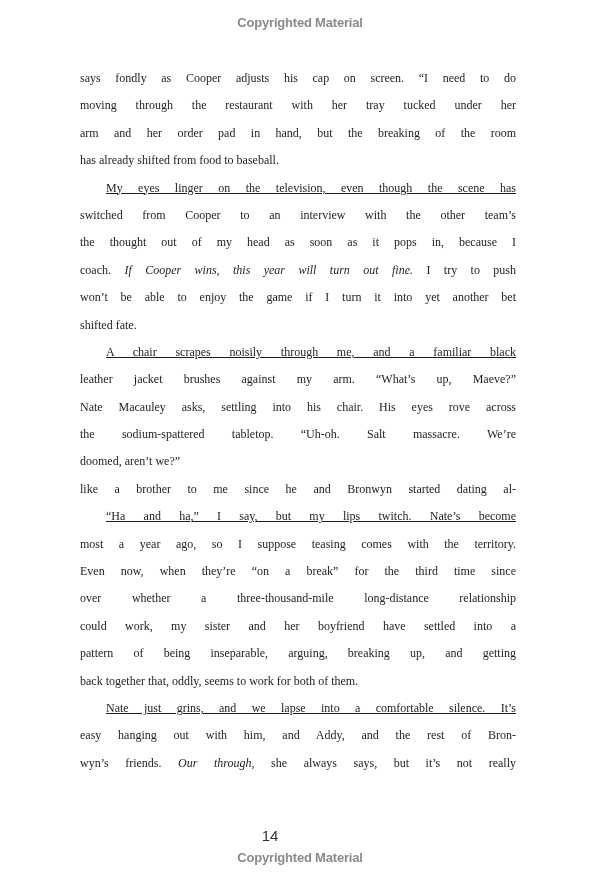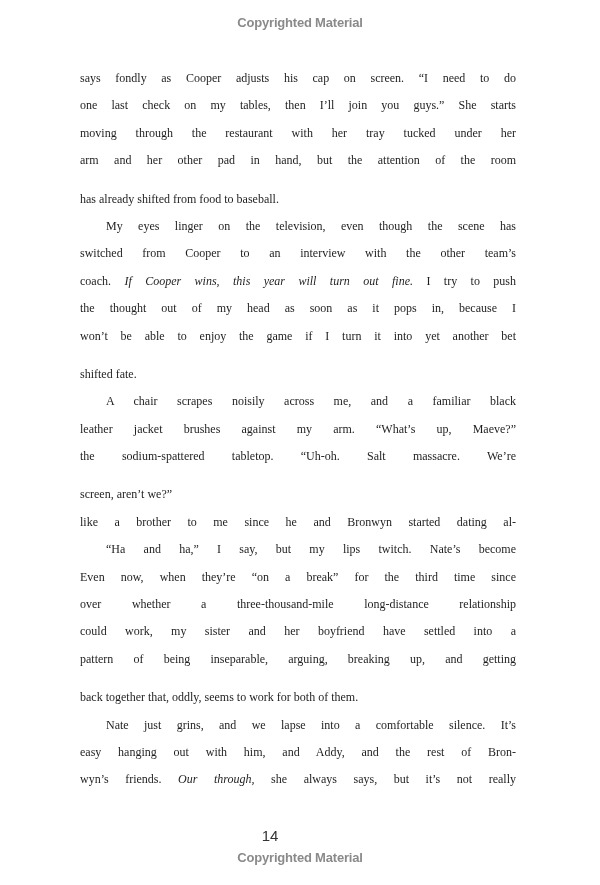--- a/index.html
+++ b/index.html
@@ -48,24 +48,24 @@
     }
     .line {
       display: block;
       text-align: justify;
       text-align-last: justify;
       white-space: nowrap;
       height: 27.4px;
     }
     .line.last {
       text-align-last: left;
-      margin-top: 11px;
     }
     .line.indent {
       padding-left: 26px;
+      text-decoration: underline;
     }
     .line .it { font-style: italic; }
     .line-inner {
       display: block;
       width: 100%;
       text-align: justify;
       text-align-last: inherit;
       white-space: normal;
     }
   </style>
@@ -73,72 +73,75 @@
 <body>
 
 <div class="watermark top">Copyrighted Material</div>
 
 <div class="body-text" id="body-text">
     <div>
       <span class="line">
         <span class="line-inner"><span>says fondly as Cooper adjusts his cap on screen. “I need to do</span></span>
       </span>
       <span class="line">
-        <span class="line-inner"><span>one last check on my tables, then I’ll join you guys.” She starts</span></span>
-      </span>
-      <span class="line">
         <span class="line-inner"><span>moving through the restaurant with her tray tucked under her</span></span>
       </span>
       <span class="line">
-        <span class="line-inner"><span>arm and her other pad in hand, but the attention of the room</span></span>
+        <span class="line-inner"><span>arm and her order pad in hand, but the breaking of the room</span></span>
       </span>
       <span class="line last">
         <span class="line-inner"><span>has already shifted from food to baseball.</span></span>
       </span>
     </div>
     <div>
       <span class="line indent">
         <span class="line-inner"><span>My eyes linger on the television, even though the scene has</span></span>
       </span>
       <span class="line">
         <span class="line-inner"><span>switched from Cooper to an interview with the other team’s</span></span>
       </span>
       <span class="line">
-        <span class="line-inner"><span>coach. </span><span class="it">If Cooper wins, this year will turn out fine.</span><span> I try to push</span></span>
+        <span class="line-inner"><span>the thought out of my head as soon as it pops in, because I</span></span>
       </span>
       <span class="line">
-        <span class="line-inner"><span>the thought out of my head as soon as it pops in, because I</span></span>
+        <span class="line-inner"><span>coach. </span><span class="it">If Cooper wins, this year will turn out fine.</span><span> I try to push</span></span>
       </span>
       <span class="line">
         <span class="line-inner"><span>won’t be able to enjoy the game if I turn it into yet another bet</span></span>
       </span>
       <span class="line last">
         <span class="line-inner"><span>shifted fate.</span></span>
       </span>
     </div>
     <div>
       <span class="line indent">
-        <span class="line-inner"><span>A chair scrapes noisily across me, and a familiar black</span></span>
+        <span class="line-inner"><span>A chair scrapes noisily through me, and a familiar black</span></span>
       </span>
       <span class="line">
         <span class="line-inner"><span>leather jacket brushes against my arm. “What’s up, Maeve?”</span></span>
       </span>
       <span class="line">
+        <span class="line-inner"><span>Nate Macauley asks, settling into his chair. His eyes rove across</span></span>
+      </span>
+      <span class="line">
         <span class="line-inner"><span>the sodium-spattered tabletop. “Uh-oh. Salt massacre. We’re</span></span>
       </span>
       <span class="line last">
-        <span class="line-inner"><span>screen, aren’t we?”</span></span>
+        <span class="line-inner"><span>doomed, aren’t we?”</span></span>
       </span>
     </div>
     <div>
       <span class="line">
         <span class="line-inner"><span>like a brother to me since he and Bronwyn started dating al-</span></span>
       </span>
       <span class="line indent">
         <span class="line-inner"><span>“Ha and ha,” I say, but my lips twitch. Nate’s become</span></span>
+      </span>
+      <span class="line">
+        <span class="line-inner"><span>most a year ago, so I suppose teasing comes with the territory.</span></span>
       </span>
       <span class="line">
         <span class="line-inner"><span>Even now, when they’re “on a break” for the third time since</span></span>
       </span>
       <span class="line">
         <span class="line-inner"><span>over whether a three-thousand-mile long-distance relationship</span></span>
       </span>
       <span class="line">
         <span class="line-inner"><span>could work, my sister and her boyfriend have settled into a</span></span>
       </span>

